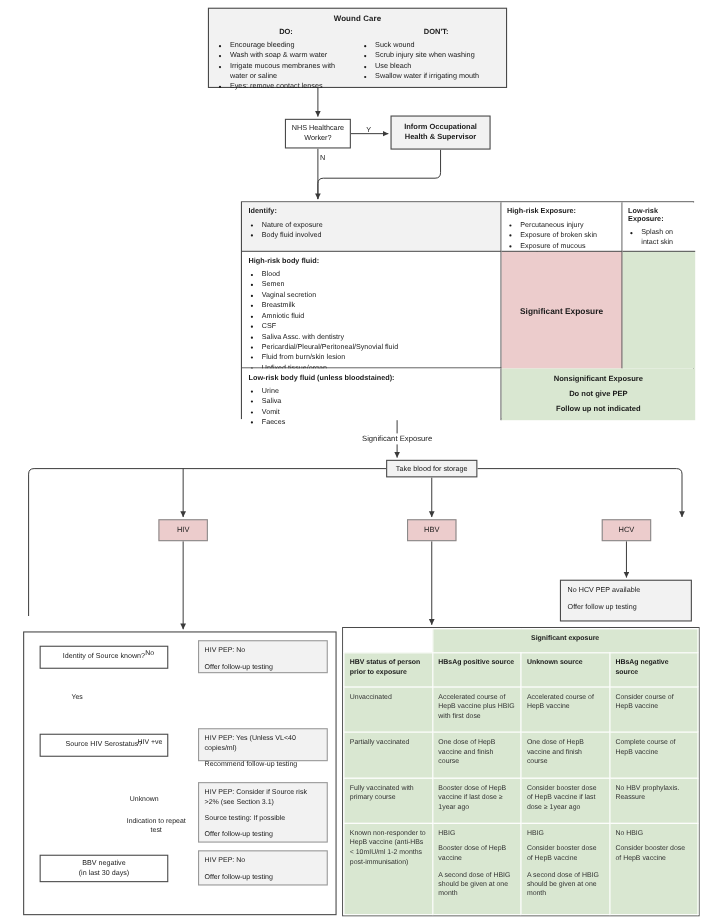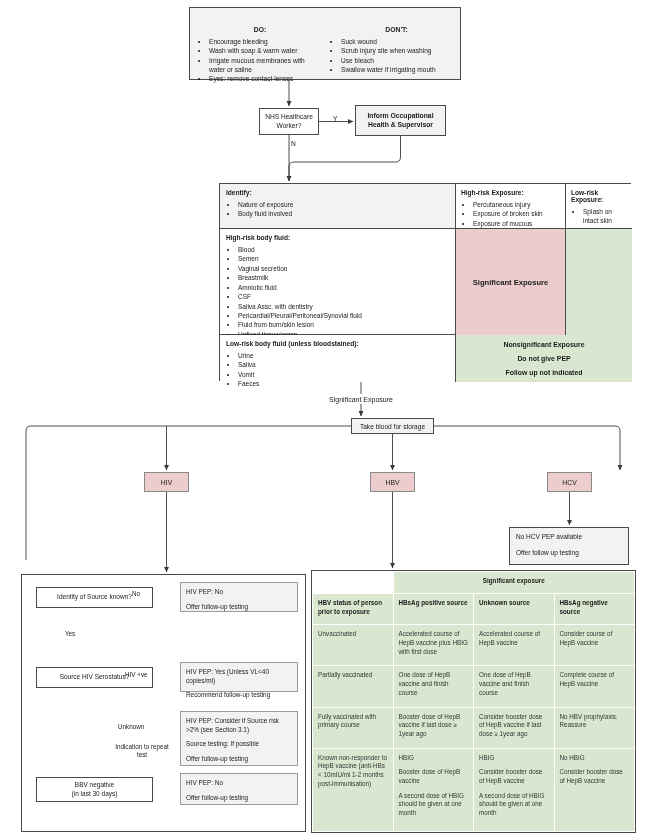--- a/index.html
+++ b/index.html
@@ -181,20 +181,21 @@
 
       <path d="M93.5,687 L93.5,774" marker-end="url(#ah)"></path>
 
       <path d="M118,774 L118,746 Q118,741 123,741 L177,741" marker-end="url(#ah)"></path>
 
       <path d="M152,788 L177,788" marker-end="url(#ah)"></path>
     </g>
   </svg>
 
   <div class="node" id="wound-care">
+    <div id="wc-title">Wound Care</div>
     <div class="wc-col" id="wc-do">
       <div class="wc-head">DO:</div>
       <ul class="wc-list">
         <li>Encourage bleeding</li>
         <li>Wash with soap &amp; warm water</li>
         <li>Irrigate mucous membranes with water or saline</li>
         <li>Eyes: remove contact lenses</li>
       </ul>
     </div>
     <div class="wc-col" id="wc-dont">

